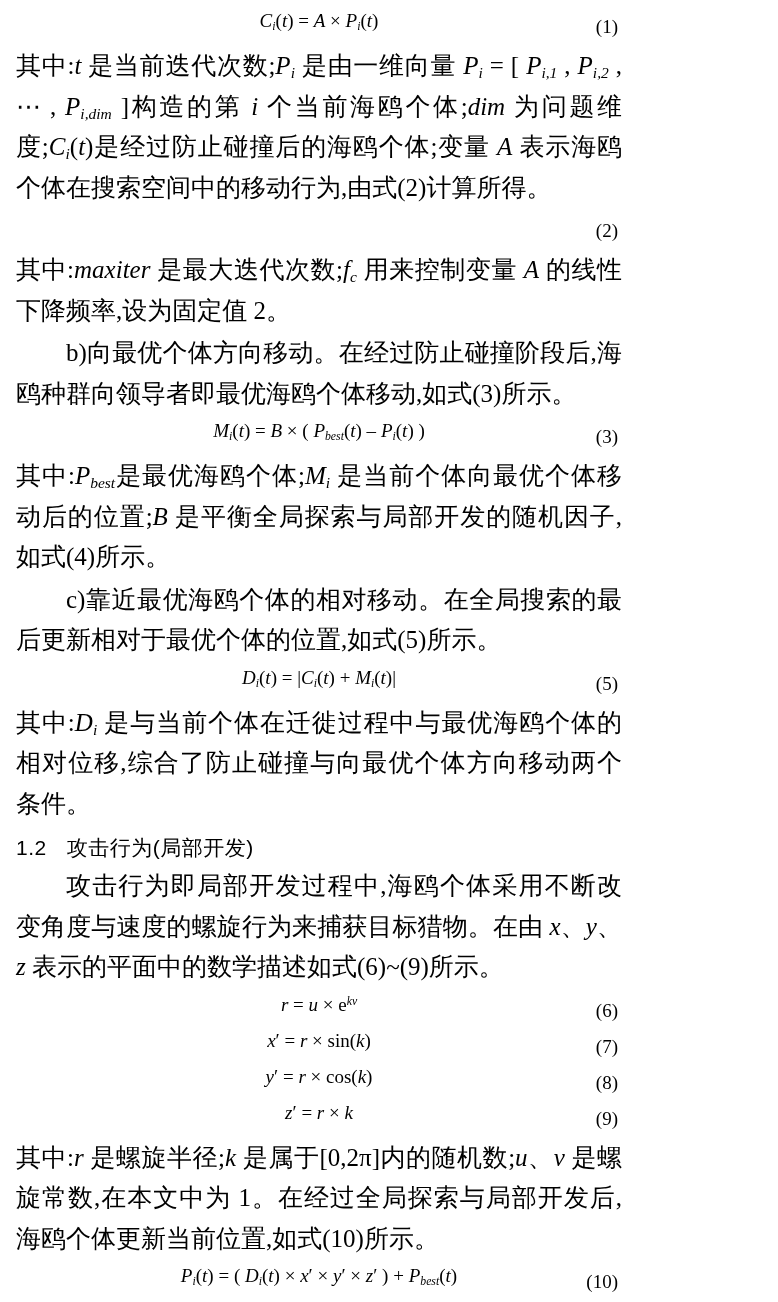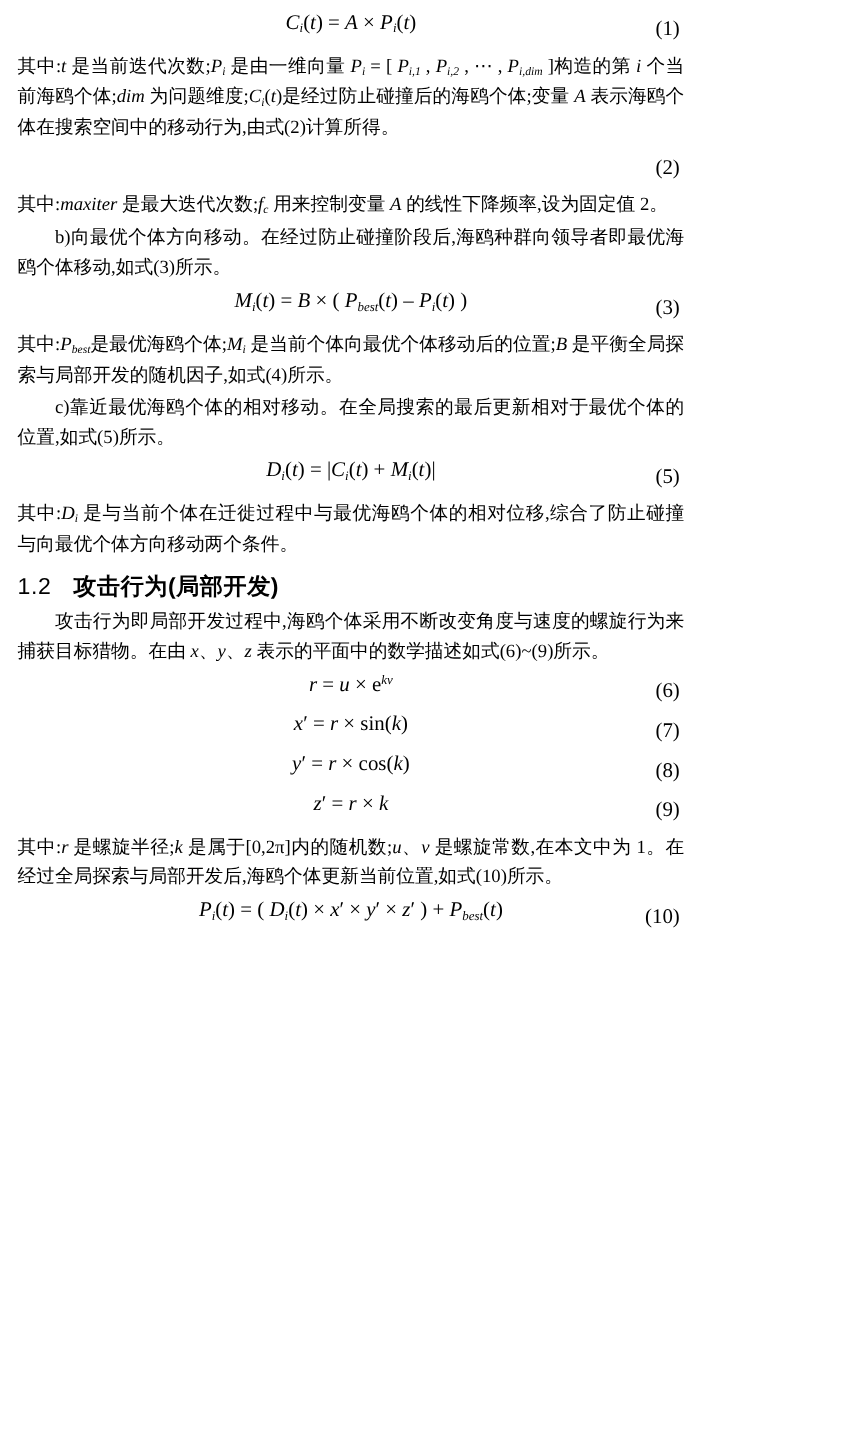--- a/index.html
+++ b/index.html
@@ -38,21 +38,21 @@
   .eq-num {
     position: absolute;
     right: 4px;
     bottom: 2px;
     font-size: 19px;
   }
 
   
   p.body {
     margin: 0 0 2px 0;
-    font-size: 17px;
+    font-size: 25px;
     line-height: 1.62;
     text-align: justify;
     text-justify: inter-character;
     font-family: "Liberation Serif", "DejaVu Serif", serif;
     letter-spacing: 0px;
   }
   p.indent {
     text-indent: 2em;
   }
   .it { font-style: italic; font-family: "Liberation Serif", "DejaVu Serif", serif; }
@@ -74,21 +74,21 @@
     font-family: "Liberation Sans", "DejaVu Sans", sans-serif;
     font-size: 21px;
     font-weight: normal;
     margin: 10px 0 4px 0;
     letter-spacing: 0.5px;
   }
   h2.section .sec-num {
     margin-right: 20px;
   }
   h2.section .sec-title {
-    font-weight: bold;
+    font-weight: normal;
   }
 </style>
 </head>
 <body>
 
 <div class="page">
 
   <div class="eq-row">
     <div class="eq-body">
       <span class="it">C<sub>i</sub></span><span class="up">(</span><span class="it">t</span><span class="up">)</span> = <span class="it">A</span> × <span class="it">P<sub>i</sub></span><span class="up">(</span><span class="it">t</span><span class="up">)</span>

